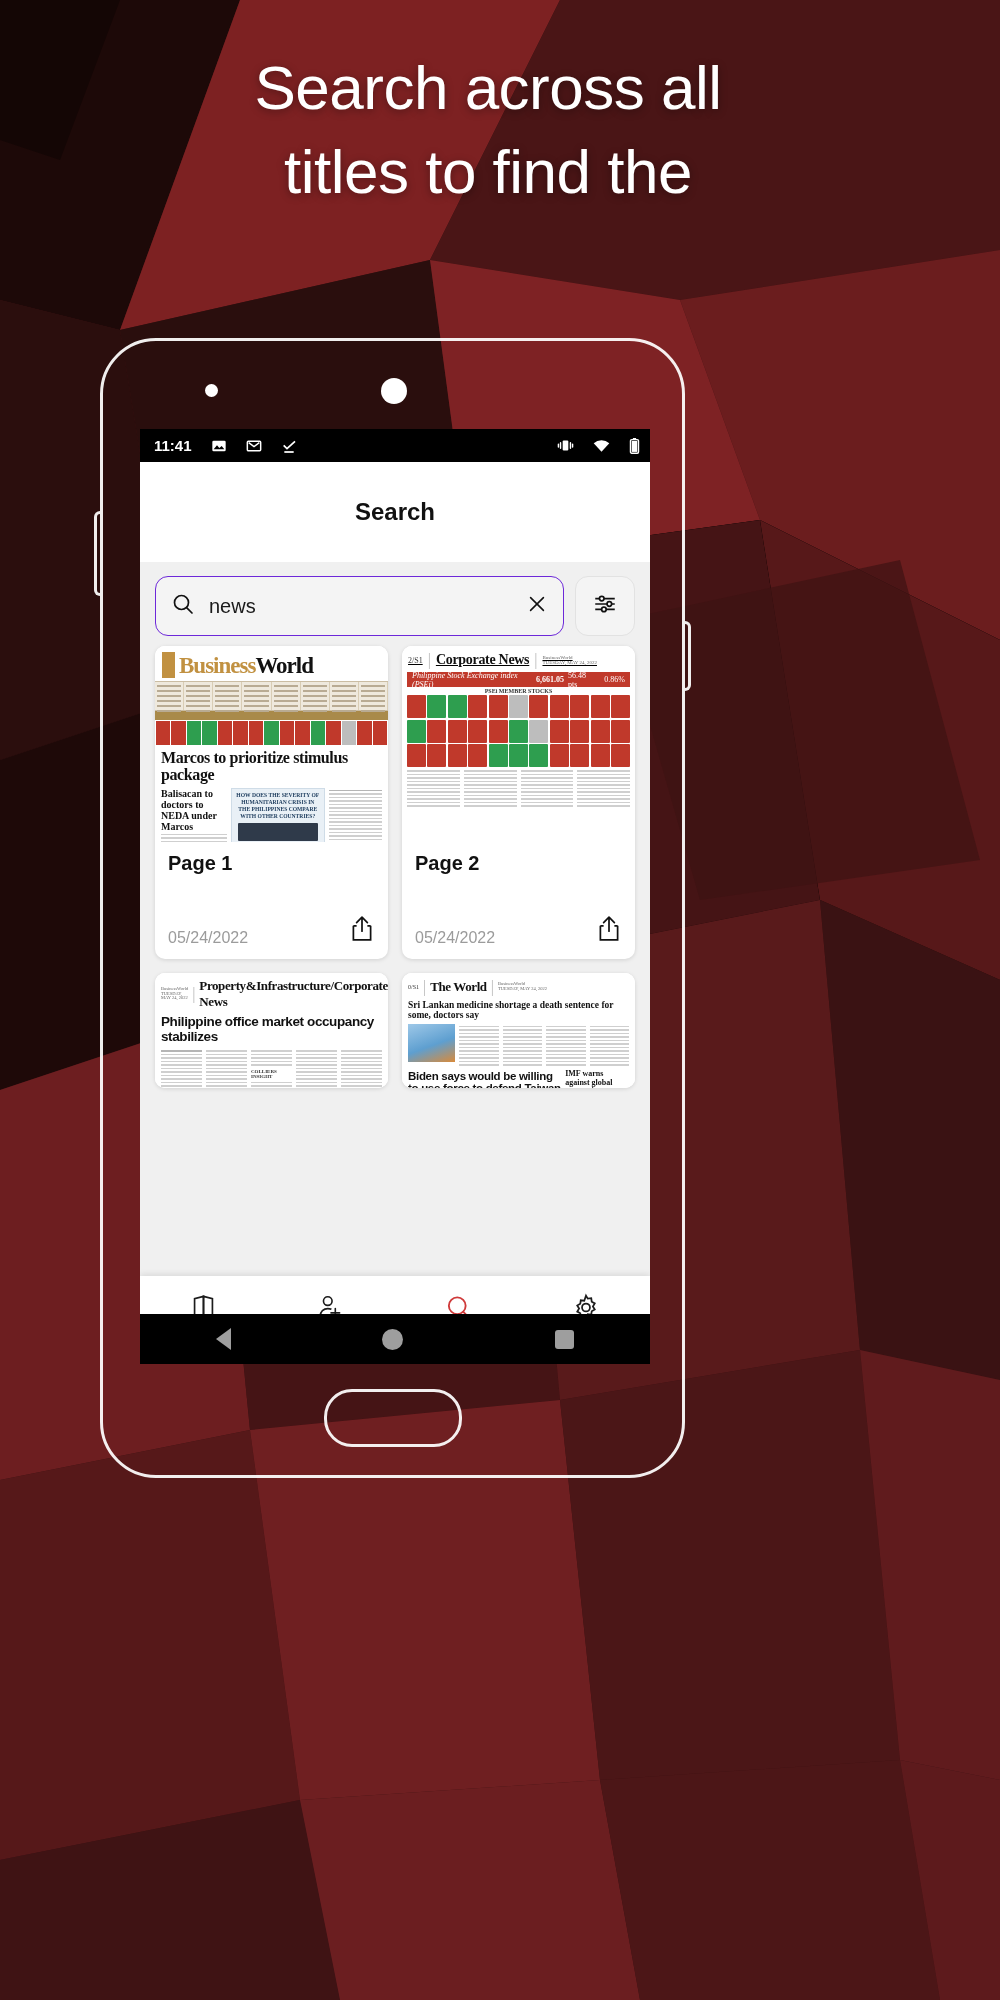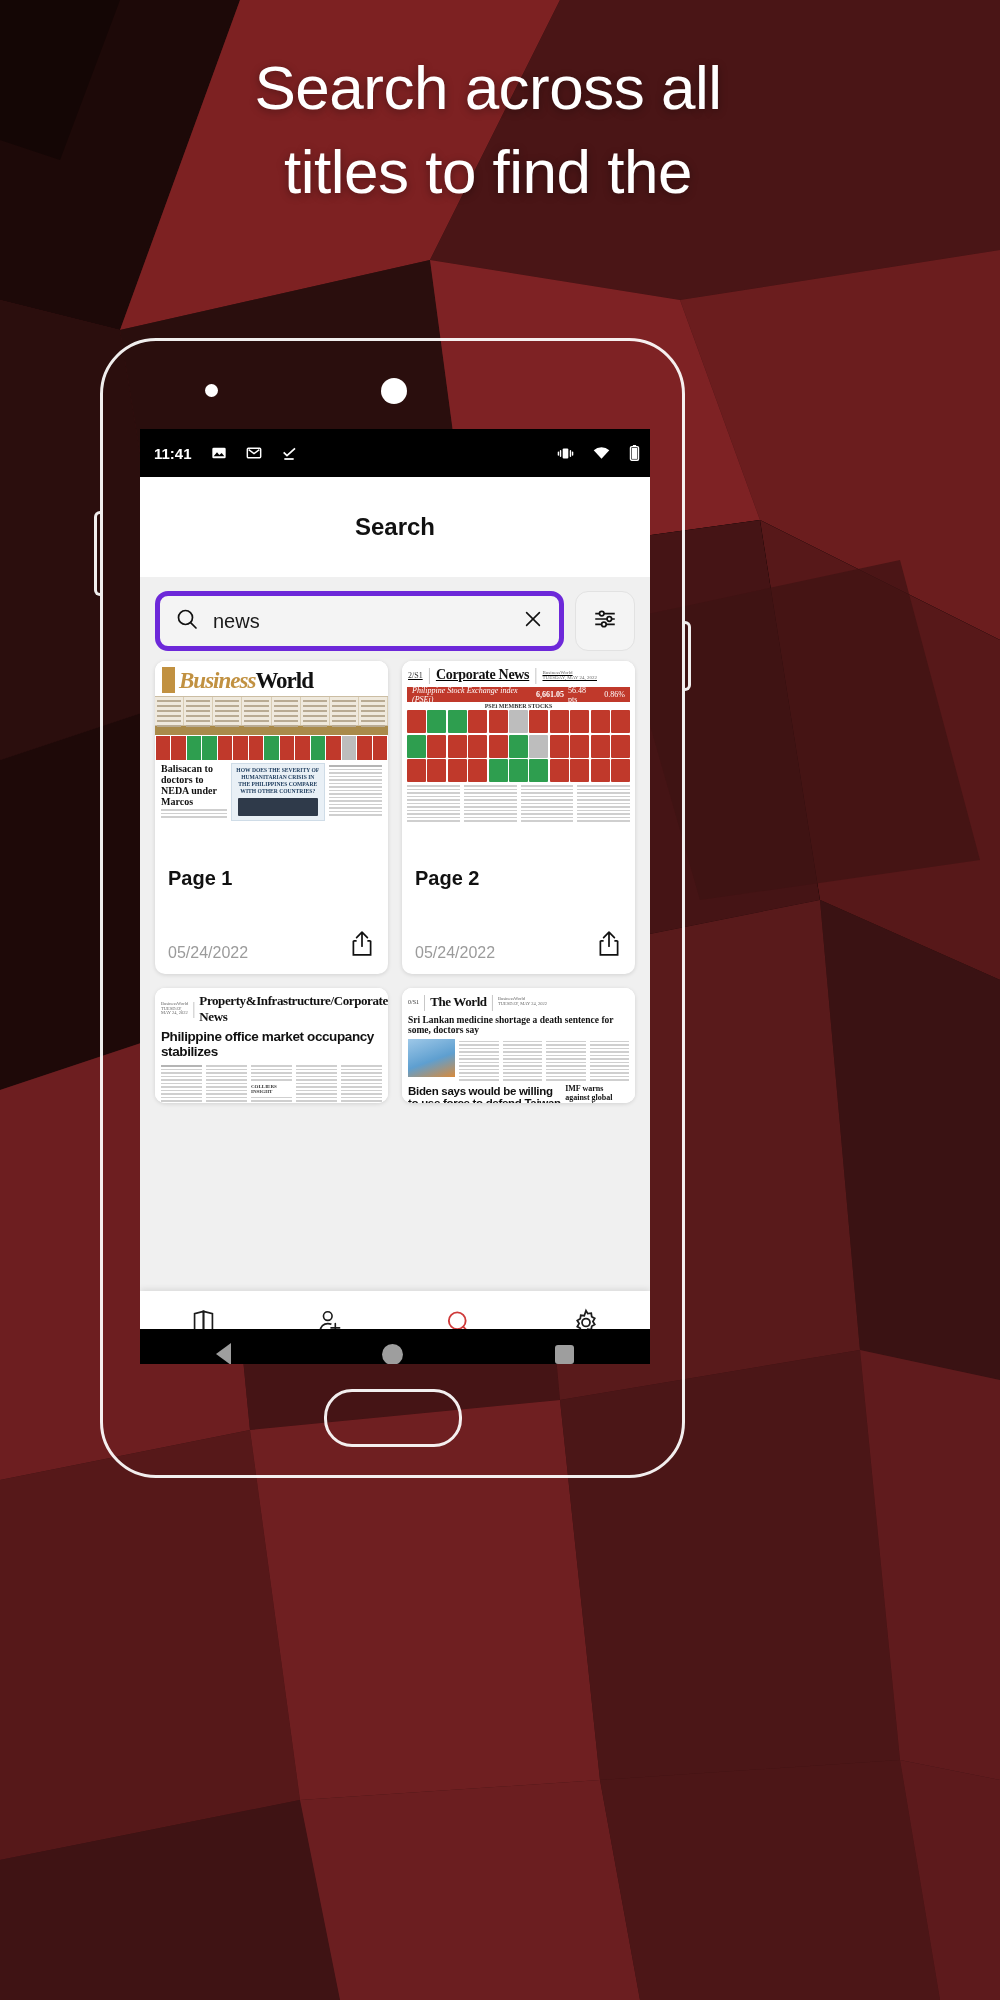--- a/index.html
+++ b/index.html
@@ -48,41 +48,41 @@
   }
 
   
   #screen {
     position:absolute; left:37px; top:88px;
     width:510px; height:935px; background:#fff; overflow:hidden;
   }
 
   
   #statusbar {
-    height:48px; background:#000; color:#fff;
+    height:33px; background:#000; color:#fff;
     display:flex; align-items:center; padding:0 10px 0 14px; gap:19px;
     font-size:15px; font-weight:bold;
   }
   #statusbar .sb-spacer { flex:1; }
   .sb-ic { display:inline-flex; align-items:center; }
 
   
   #appbar {
     height:100px; background:#fff;
     display:flex; align-items:center; justify-content:center;
     border-radius:0 0 0 0;
   }
   #appbar .title { font-size:24px; font-weight:bold; color:#111; }
 
   
   #content { background:#f0f0f0; height:802px; position:relative; }
 
   #searchrow { display:flex; gap:11px; padding:14px 15px 10px 15px; align-items:center; }
   #searchbox {
-    flex:1; height:60px; background:#f4f4f4; border:5px solid #6d28d9;
+    flex:1; height:60px; background:#f4f4f4; border:1px solid #6d28d9;
     border-radius:13px; display:flex; align-items:center; gap:14px; padding:0 15px;
   }
   #searchbox .qtext { flex:1; font-size:20px; color:#1a1a1a; }
   #filterbtn {
     width:60px; height:60px; background:#f4f4f4; border:1px solid #e2e2e2;
     border-radius:13px; display:flex; align-items:center; justify-content:center;
   }
 
   
   #grid {
@@ -115,21 +115,21 @@
   }
   .anav-tri { width:0;height:0;border-top:11px solid transparent;border-bottom:11px solid transparent;border-right:15px solid #9e9e9e; }
   .anav-cir { width:21px;height:21px;border-radius:50%;background:#9e9e9e; }
   .anav-sq  { width:19px;height:19px;border-radius:3px;background:#9e9e9e; }
 
   
   .np { position:absolute; inset:0; background:#fff; font-family:"Liberation Serif", serif; }
   .np .masthead { display:flex; align-items:center; gap:4px; padding:6px 7px 3px 7px; }
   .np .mast-logo { width:13px; height:26px; background:linear-gradient(to bottom,#c19141 0 100%); }
   .np .mast-txt { font-size:23px; font-weight:bold; letter-spacing:-1px; line-height:1; }
-  .np .mast-txt .a { color:#c19141;font-style:italic; }
+  .np .mast-txt .a { color:#c19141; }
   .np .mast-txt .b { color:#111; }
   .np .tickerstrip { height:30px; background:#efe9dd; border-top:1px solid #cbbda3; border-bottom:1px solid #cbbda3; display:flex; }
   .np .tickcell { flex:1; border-right:1px solid #d9cdb5; }
   .np .tickcell i { display:block; height:2px; background:#b9ab93; margin:3px 2px; }
   .np .datebar { height:9px; background:#a98a4a; }
   .np .stockrow { display:flex; height:26px; gap:1px; padding:1px; background:#fff; }
   .np .stockrow span { flex:1; }
   .np .headline1 { font-size:16px; font-weight:bold; color:#111; padding:4px 6px 2px 6px; letter-spacing:-.4px; line-height:1.05; }
   .np .cols { display:flex; gap:4px; padding:2px 6px; }
   .np .col { flex:1; }
@@ -364,20 +364,21 @@
                 <span style="background:#c0392b"></span>
                   <span style="background:#2e9e4f"></span>
                 <span style="background:#c0392b"></span>
                   <span style="background:#c0392b"></span>
                 <span style="background:#2e9e4f"></span>
                   <span style="background:#c0392b"></span>
                 <span style="background:#bdbdbd"></span>
                   <span style="background:#c0392b"></span>
                 <span style="background:#c0392b"></span>
               </div>
+              <div class="headline1">Marcos to prioritize stimulus package</div>
               <div class="cols">
                 <div class="col" style="flex:1.05">
                   <div class="subhead">Balisacan to doctors to NEDA under Marcos</div>
                   <div class="tl"></div>
                     <div class="tl"></div>
                     <div class="tl"></div>
 
                 </div>
                 <div class="col" style="flex:1.5">
                   <div class="chartbox">

